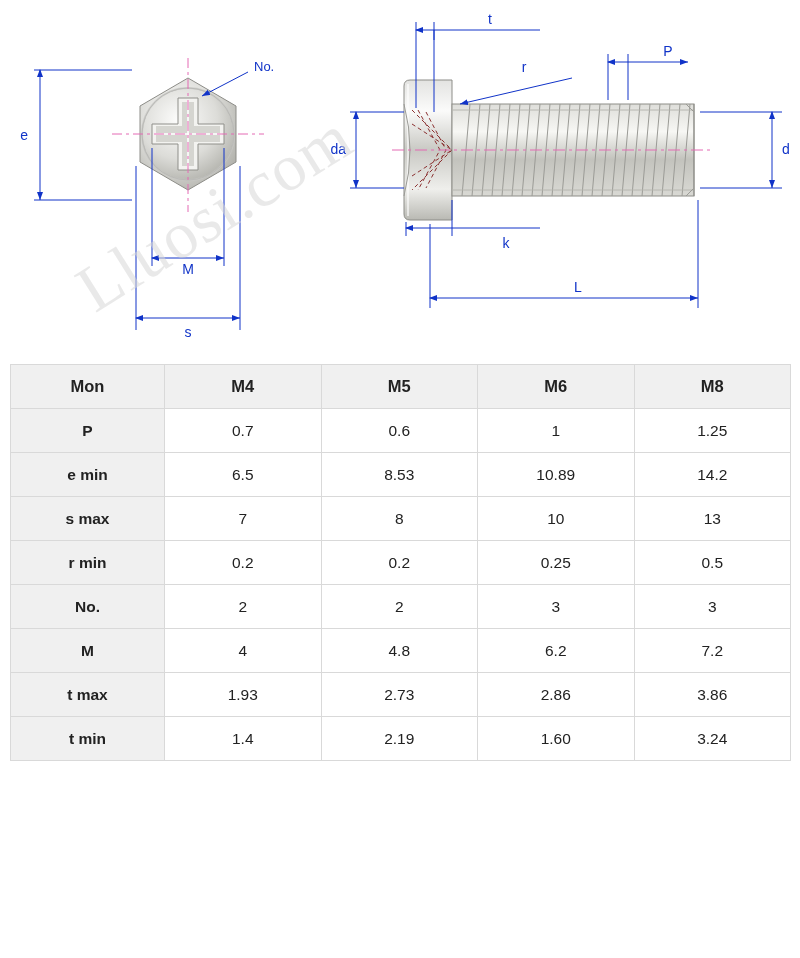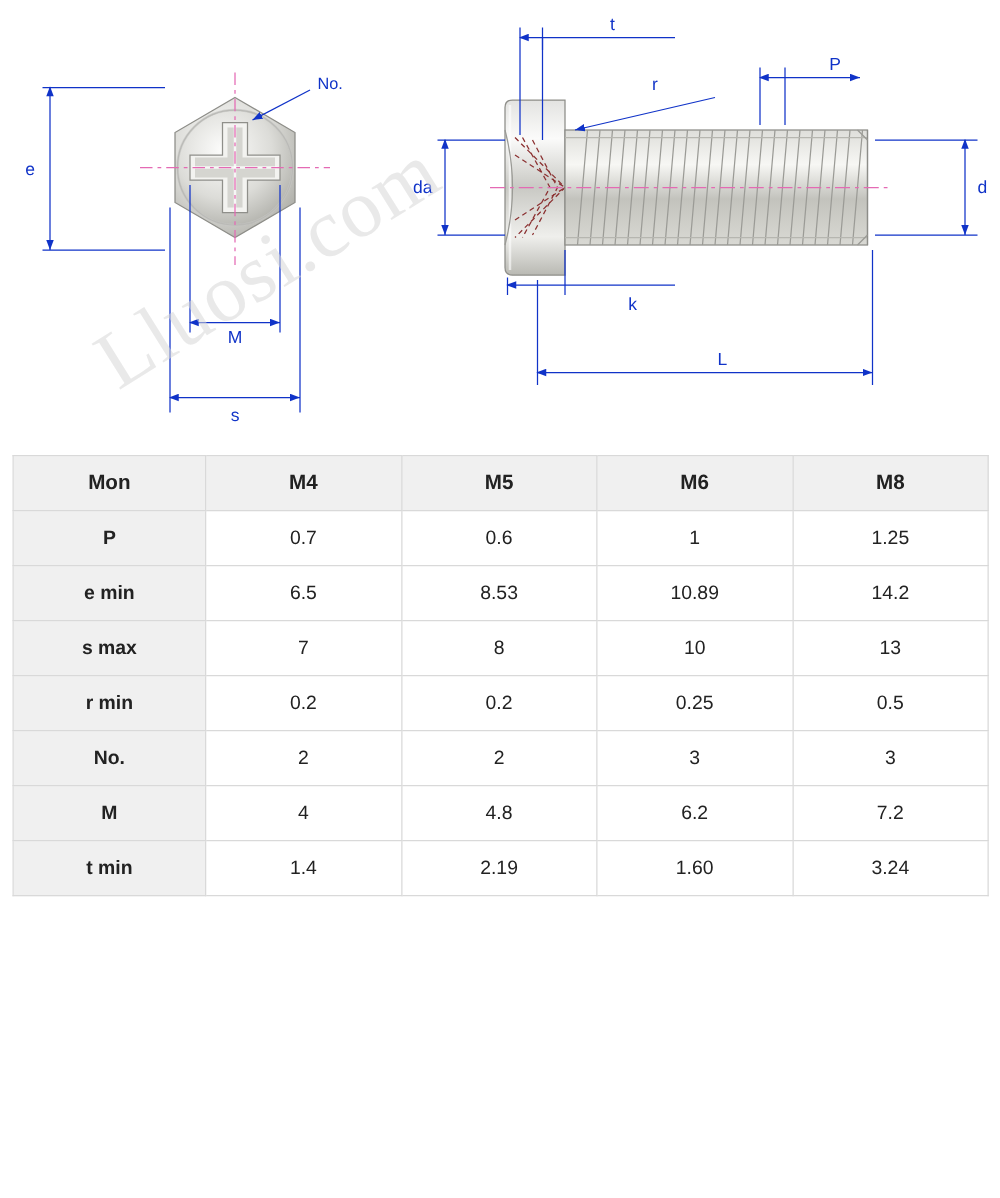--- a/index.html
+++ b/index.html
@@ -288,20 +288,27 @@
           <td>3</td>
         </tr>
         <tr>
           <th>M</th>
           <td>4</td>
           <td>4.8</td>
           <td>6.2</td>
           <td>7.2</td>
         </tr>
         <tr>
+          <th>t max</th>
+          <td>1.93</td>
+          <td>2.73</td>
+          <td>2.86</td>
+          <td>3.86</td>
+        </tr>
+        <tr>
           <th>t min</th>
           <td>1.4</td>
           <td>2.19</td>
           <td>1.60</td>
           <td>3.24</td>
         </tr>
       </tbody>
     </table>
   </div>
 

